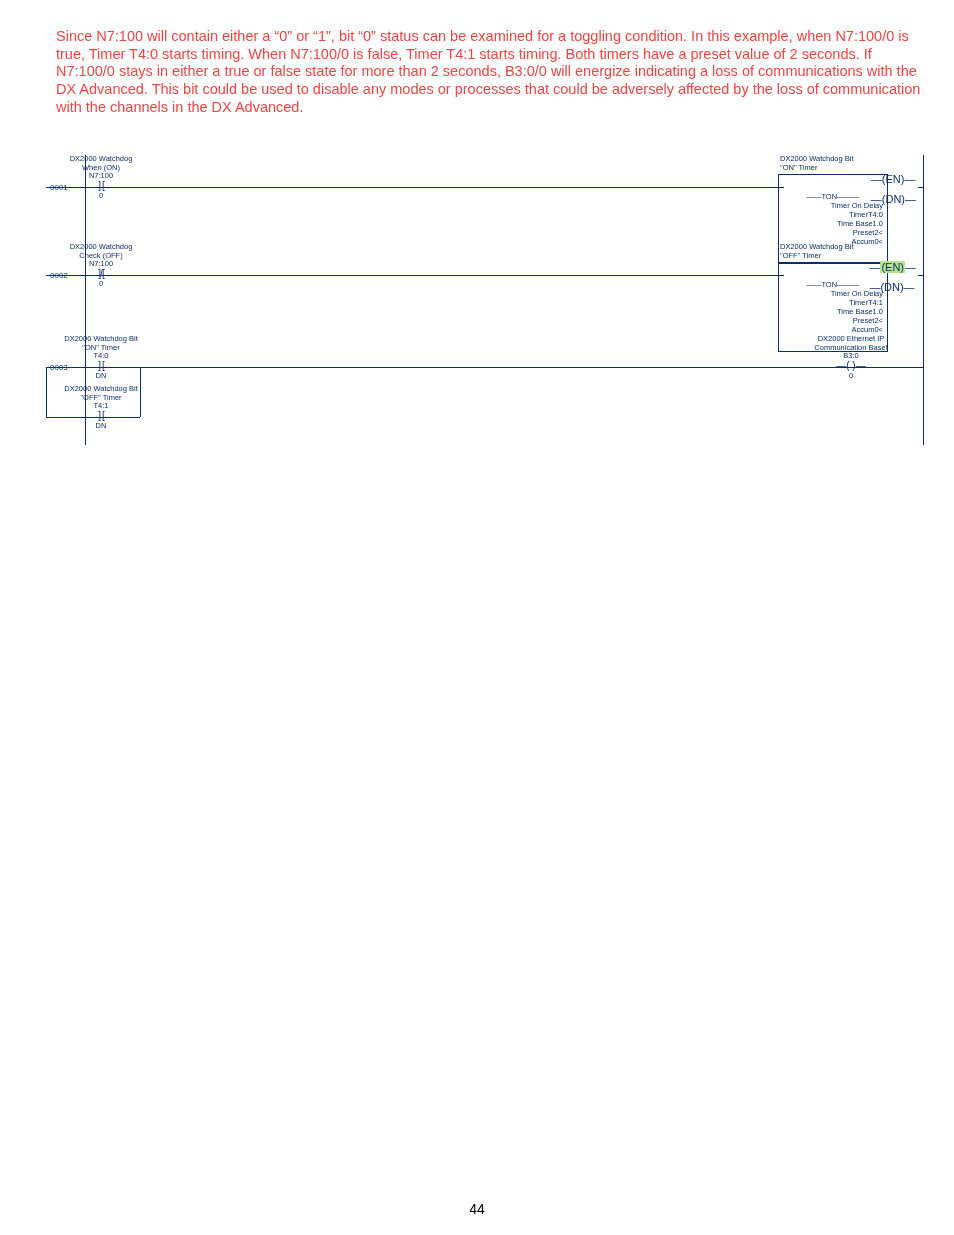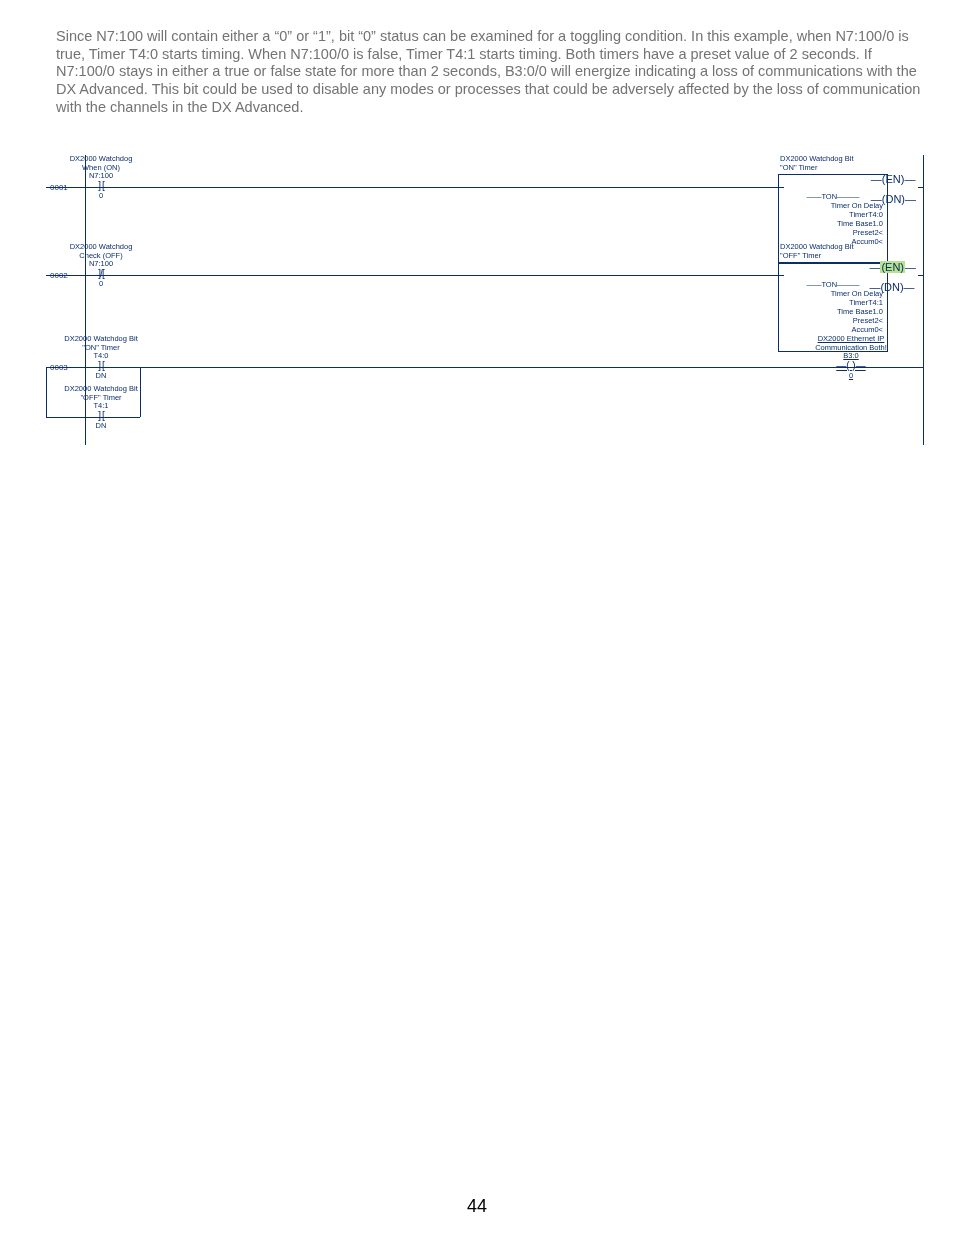--- a/index.html
+++ b/index.html
@@ -10,21 +10,21 @@
       font-family: Arial, Helvetica, sans-serif;
       position: relative;
     }
     .paragraph {
       position: absolute;
       top: 28px;
       left: 56px;
       right: 30px;
       font-size: 14.5px;
       line-height: 1.22;
-      color: #737373;
+      color: #ef4444;
     }
     .ladder-area {
       position: absolute;
       top: 155px;
       left: 46px;
       right: 30px;
       font-size: 7.5px;
       color: #0b2e6b;
     }
     .rung-num-col {
@@ -129,21 +129,20 @@
       background: #b7e28f;
       padding: 0 1px;
     }
     .output-block {
       position: absolute;
       right: 18px;
       text-align: center;
       font-size: 7.5px;
       color: #0b2e6b;
       line-height: 1.15;
-      text-decoration: underline;
     }
     .coil-symbol {
       font-size: 10px;
       color: #0b2e6b;
       line-height: 1;
     }
     .branch-v {
       position: absolute;
       width: 1px;
       background: #0b2e6b;
@@ -152,21 +151,21 @@
       position: absolute;
       height: 1px;
       background: #0b2e6b;
     }
     .page-num {
       position: absolute;
       bottom: 18px;
       left: 0;
       right: 0;
       text-align: center;
-      font-size: 18px;
+      font-size: 14px;
       color: #000;
     }
   </style>
 </head>
 <body>
 
 <div class="paragraph">Since N7:100 will contain either a “0” or “1”, bit “0” status can be examined for a toggling condition. In this example, when N7:100/0 is true, Timer T4:0 starts timing. When N7:100/0 is false, Timer T4:1 starts timing. Both timers have a preset value of 2 seconds. If N7:100/0 stays in either a true or false state for more than 2 seconds, B3:0/0 will energize indicating a loss of communications with the DX Advanced. This bit could be used to disable any modes or processes that could be adversely affected by the loss of communication with the channels in the DX Advanced.</div>
 
 <div class="ladder-area">
 
@@ -297,21 +296,21 @@
     <div class="contact-block" style="left:10px;top:50px;width:90px;">
       <span class="contact-label">DX2000 Watchdog Bit</span>
       <span class="contact-label">"OFF" Timer</span>
       <span class="contact-label">T4:1</span>
       <span class="contact-symbol xic">] [</span>
       <span class="below-val">DN</span>
     </div>
 
     <div class="output-block" style="top:0;width:110px;">
       <span class="contact-label">DX2000 Ethernet IP</span>
-      <span class="contact-label">Communication Both!</span>
+      <span class="contact-label">Communication Base!</span>
       <span class="contact-label">B3:0</span>
       <span class="coil-symbol">—( )—</span>
       <span class="below-val">0</span>
     </div>
   </div>
 
 </div>
 
 <div class="page-num">44</div>
 

